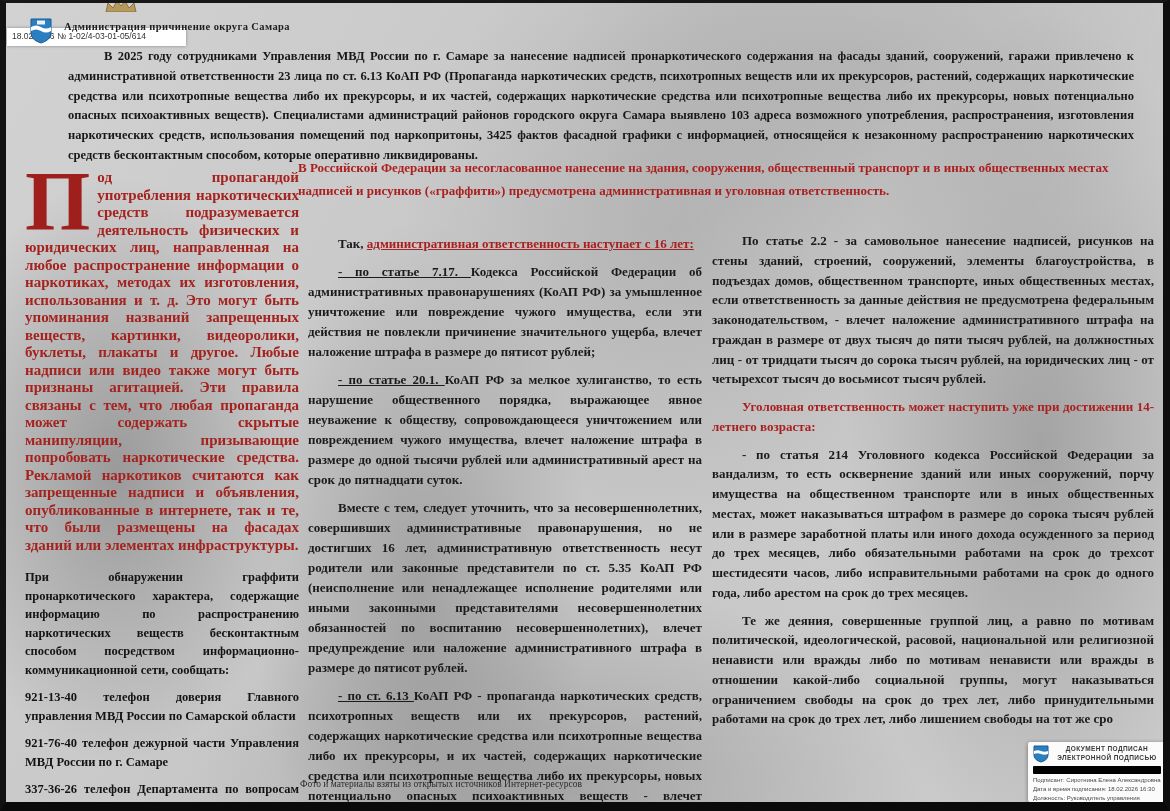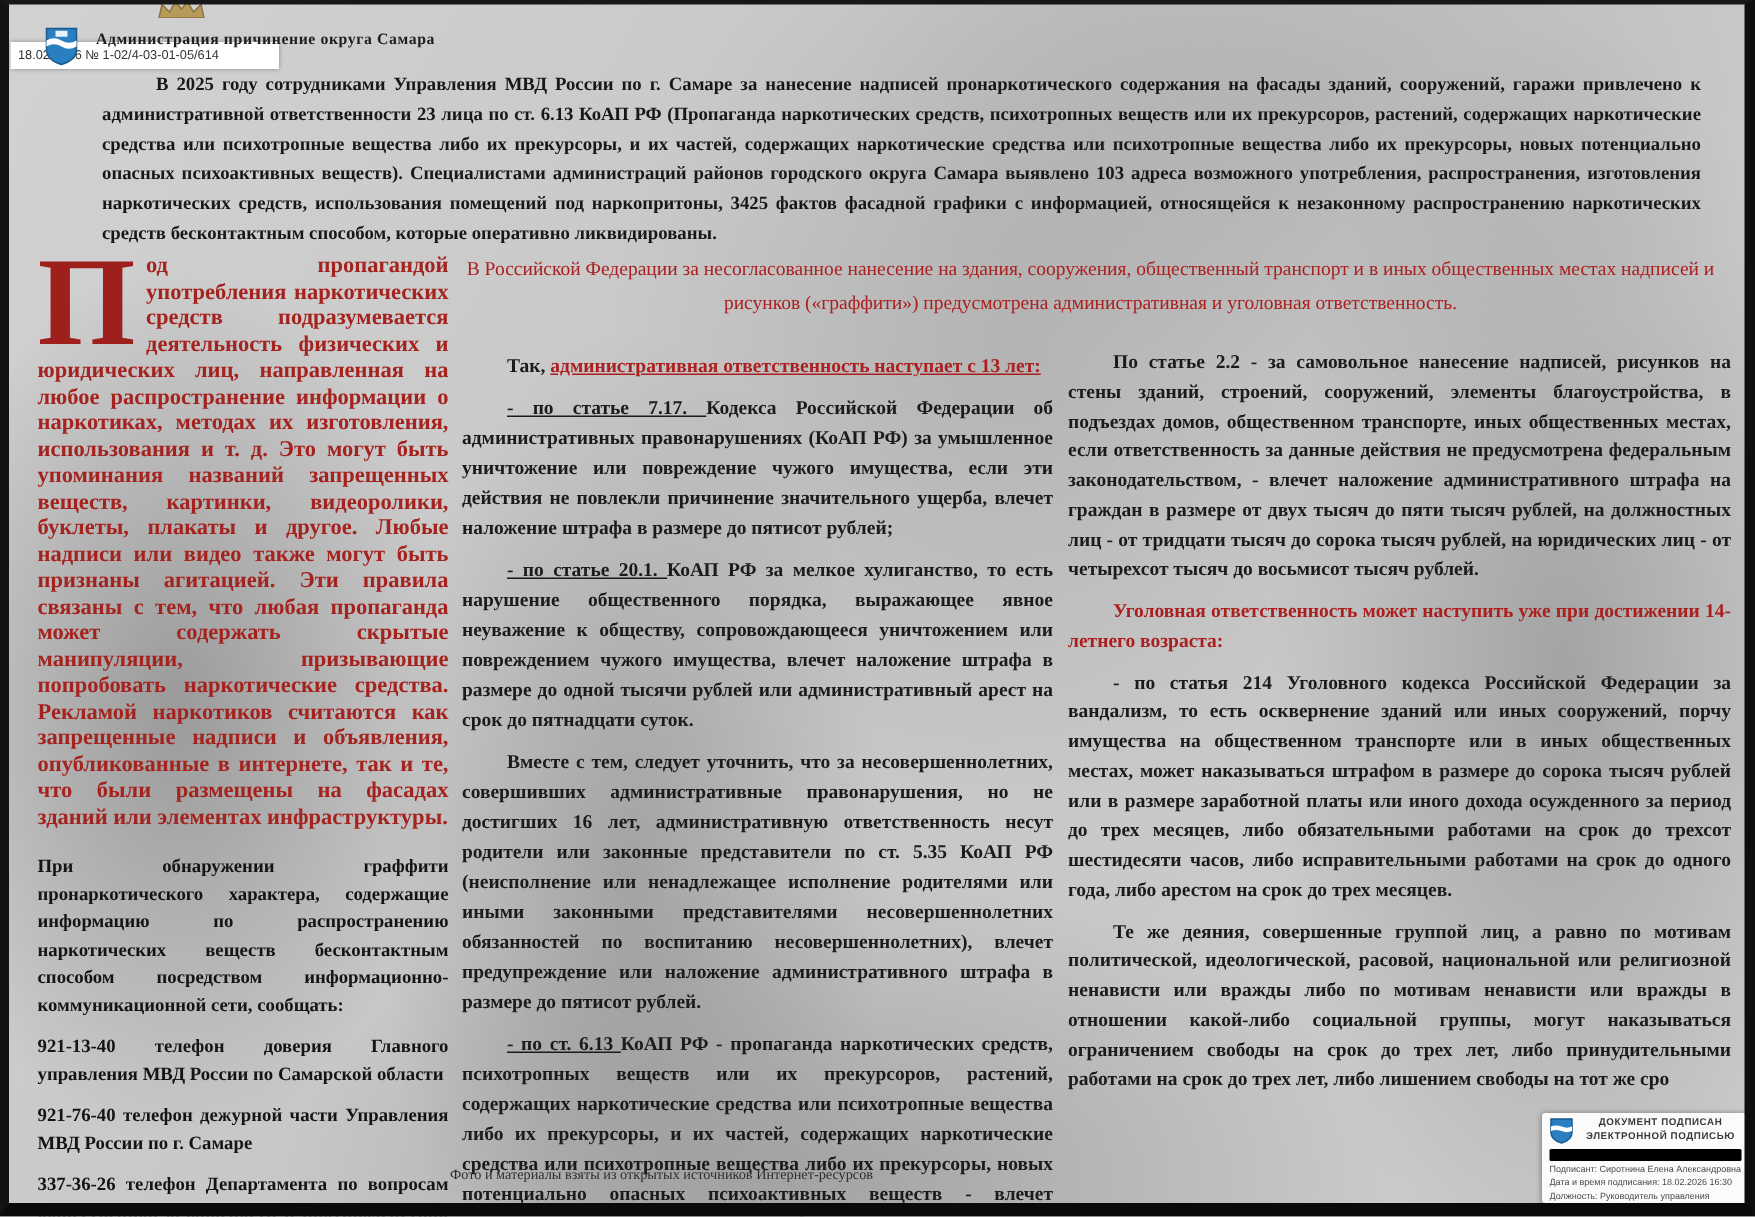--- a/index.html
+++ b/index.html
@@ -22,22 +22,22 @@
     background:#ffffff;box-shadow:0 0 3px rgba(0,0,0,.35);
     font-family:"Liberation Sans", sans-serif;font-size:8.5px;color:#333;
     padding:3px 4px 0 5px;white-space:nowrap;margin-top:21px;}
   .crest{position:absolute;left:102px;top:0;z-index:5;}
   .org-shield{position:absolute;left:30px;top:18px;z-index:6;}
   .org-title{position:absolute;left:64px;top:21px;z-index:6;
     font-size:10.5px;font-weight:bold;color:#1e1e1e;letter-spacing:.4px;}
   .intro{position:absolute;left:68px;top:47px;width:1066px;margin:0;z-index:5;
     font-size:12.5px;font-weight:bold;color:#181818;line-height:1.58;
     text-align:justify;text-indent:36px;hyphens:auto;}
-  .banner{position:absolute;left:298px;top:168px;width:858px;z-index:5;
-    font-size:13px;font-weight:normal;color:#ab1f1f;line-height:1.75;text-align:center;}
+  .banner{position:absolute;left:298px;top:157px;width:858px;z-index:5;
+    font-size:13px;font-weight:bold;color:#ab1f1f;line-height:1.75;text-align:left;}
   .col{position:absolute;z-index:5;color:#1b1b1b;font-weight:bold;text-align:justify;hyphens:auto;}
   .col p{margin:0;}
   .col-left{left:25px;top:169px;width:274px;}
   .red-para{font-size:15px;line-height:17.5px;color:#a5231f;}
   .dropcap{float:left;font-size:84px;line-height:60px;height:64px;margin:3px 7px 0 0;
     font-weight:bold;color:#9e1f1c;}
   .black-para{font-size:12.5px;line-height:1.48;margin-top:9px !important;color:#141414;}
   .col-mid{left:308px;top:234px;width:394px;font-size:13px;line-height:1.54;}
   .col-right{left:712px;top:231px;width:442px;font-size:13px;line-height:1.52;}
   .para{text-indent:30px;margin-bottom:8px !important;}
@@ -80,21 +80,21 @@
   <div class="col col-left">
     <p class="red-para"><span class="dropcap">П</span><span>од пропагандой употребления наркотических средств подразумевается деятельность физических и юридических лиц, направленная на любое распространение информации о наркотиках, методах их изготовления, использования и т. д. Это могут быть упоминания названий запрещенных веществ, картинки, видеоролики, буклеты, плакаты и другое. Любые надписи или видео также могут быть признаны агитацией. Эти правила связаны с тем, что любая пропаганда может содержать скрытые манипуляции, призывающие попробовать наркотические средства. Рекламой наркотиков считаются как запрещенные надписи и объявления, опубликованные в интернете, так и те, что были размещены на фасадах зданий или элементах инфраструктуры.</span></p>
     <p class="black-para" style="margin-top:14px !important;">При обнаружении граффити пронаркотического характера, содержащие информацию по распространению наркотических веществ бесконтактным способом посредством информационно-коммуникационной сети, сообщать:</p>
     <p class="black-para">921-13-40 телефон доверия Главного управления МВД России по Самарской области</p>
     <p class="black-para">921-76-40 телефон дежурной части Управления МВД  России по г. Самаре</p>
     <p class="black-para">337-36-26 телефон Департамента по вопросам общественной безопасности и противодействия коррупции Администрации городского округа Самара (анонимно)</p>
 
   </div>
 
   <div class="col col-mid">
-    <p class="para"><span>Так, </span><span class="red u">административная ответственность наступает с 13 лет:</span></p>
+    <p class="para"><span>Так, </span><span class="red u">административная ответственность наступает с 16 лет:</span></p>
     <p class="para"><span class="u">- по статье 7.17. </span><span>Кодекса Российской Федерации об административных правонарушениях (КоАП РФ) за умышленное уничтожение или повреждение чужого имущества, если эти действия не повлекли причинение значительного ущерба, влечет наложение штрафа в размере до пятисот рублей;</span></p>
     <p class="para"><span class="u">- по статье 20.1. </span><span>КоАП РФ за мелкое хулиганство, то есть нарушение общественного порядка, выражающее явное неуважение к обществу, сопровождающееся уничтожением или повреждением чужого имущества, влечет наложение штрафа в размере до одной тысячи рублей или административный арест на срок до пятнадцати суток.</span></p>
     <p class="para">Вместе с тем, следует уточнить, что за несовершеннолетних, совершивших административные правонарушения, но не достигших 16 лет, административную ответственность несут родители или законные представители по ст. 5.35 КоАП РФ (неисполнение или ненадлежащее исполнение родителями или иными законными представителями несовершеннолетних обязанностей по воспитанию несовершеннолетних), влечет предупреждение или наложение административного штрафа в размере до пятисот рублей.</p>
     <p class="para"><span class="u">- по ст. 6.13 </span><span>КоАП РФ - пропаганда наркотических средств, психотропных веществ или их прекурсоров, растений, содержащих наркотические средства или психотропные вещества либо их прекурсоры, и их частей, содержащих наркотические средства или психотропные вещества либо их прекурсоры, новых потенциально опасных психоактивных веществ - влечет наложение административного штрафа на граждан в размере от четырех тысяч до пяти тысяч рублей.</span></p>
   </div>
 
   <div class="col col-right">
     <p class="para">По статье 2.2 - за самовольное нанесение надписей, рисунков на стены зданий, строений, сооружений, элементы благоустройства, в подъездах домов, общественном транспорте, иных общественных местах, если ответственность за данные действия не предусмотрена федеральным законодательством, - влечет наложение административного штрафа на граждан в размере от двух тысяч до пяти тысяч рублей, на должностных лиц - от тридцати тысяч до сорока тысяч рублей, на юридических лиц - от четырехсот тысяч до восьмисот тысяч рублей.</p>
     <p class="para red">Уголовная ответственность может наступить уже при достижении 14-летнего возраста:</p>
     <p class="para">- по статья 214 Уголовного кодекса Российской Федерации за вандализм, то есть осквернение зданий или иных сооружений, порчу имущества на общественном транспорте или в иных общественных местах, может наказываться штрафом в размере до сорока тысяч рублей или в размере заработной платы или иного дохода осужденного за период до трех месяцев, либо обязательными работами на срок до трехсот шестидесяти часов, либо исправительными работами на срок до одного года, либо арестом на срок до трех месяцев.</p>

